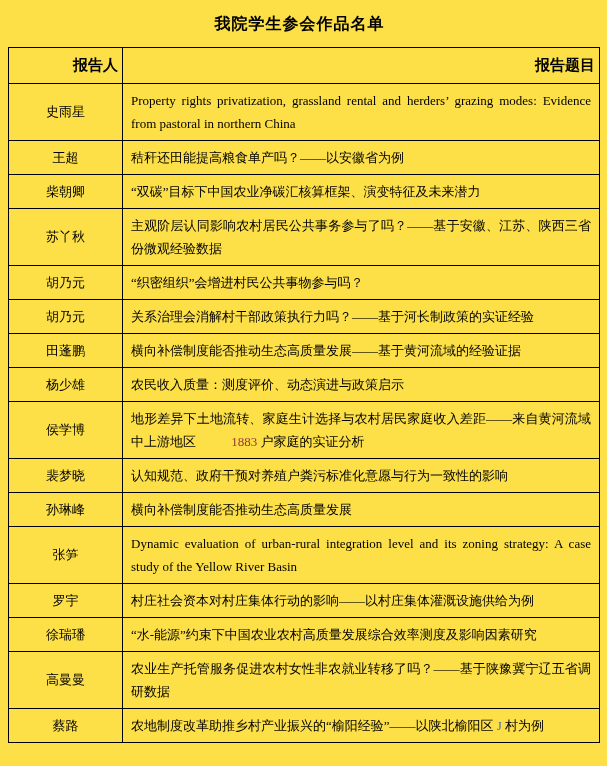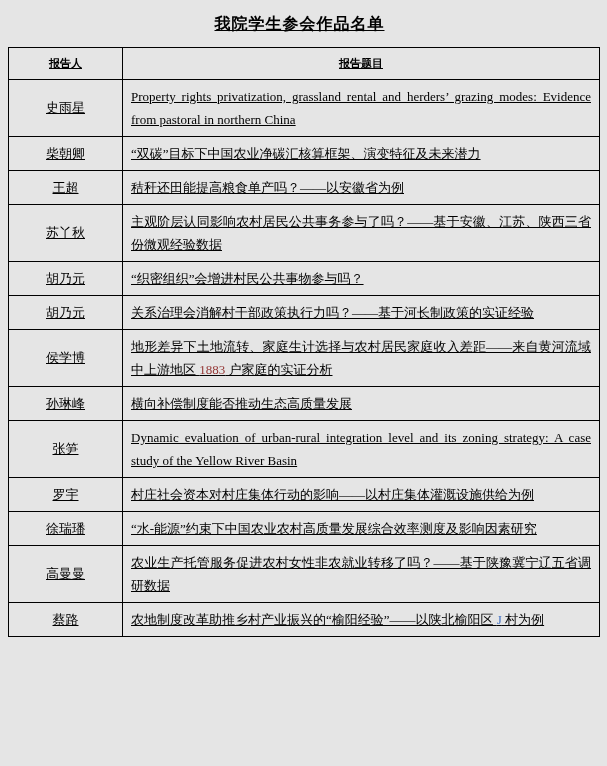--- a/index.html
+++ b/index.html
@@ -7,23 +7,22 @@
     padding: 0;
     background: #ffffff;
     color: #000000;
     font-family: "Liberation Serif", "DejaVu Serif", serif;
   }
   .page {
     width: 607px;
     height: 766px;
     box-sizing: border-box;
     padding: 6px 16px 0 8px;
-    background: #e5e5e5;
+    background: #fde047;
     overflow: hidden;
-    text-decoration: underline;
   }
   .doc-title {
     font-size: 16px;
     font-weight: bold;
     text-align: center;
     letter-spacing: 1px;
     margin: 8px 0 12px 0;
     font-family: "Liberation Sans", "DejaVu Sans", sans-serif;
   }
   table.papers {
@@ -33,23 +32,23 @@
   }
   table.papers th,
   table.papers td {
     border: 1px solid #000000;
     font-size: 13px;
     vertical-align: middle;
     word-wrap: break-word;
   }
   table.papers th {
     font-weight: bold;
-    text-align: center;
+    text-align: right;
     padding: 8px 4px;
-    font-size: 11px;
+    font-size: 15px;
   }
   td.reporter {
     text-align: center;
     padding: 5px 4px;
     line-height: 20px;
     margin-left: 29px;
   }
   td.topic {
     text-align: justify;
     padding: 5px 8px;
@@ -75,42 +74,54 @@
         <th>报告人</th>
         <th>报告题目</th>
       </tr>
     </thead>
     <tbody id="rows-body">
         <tr>
           <td class="reporter">史雨星</td>
           <td class="topic en"><span>Property rights privatization, grassland rental and herders’ grazing modes: Evidence from pastoral in northern China</span></td>
         </tr>
         <tr>
+          <td class="reporter">王超</td>
+          <td class="topic"><span>秸秆还田能提高粮食单产吗？——以安徽省为例</span></td>
+        </tr>
+        <tr>
           <td class="reporter">柴朝卿</td>
           <td class="topic"><span>“双碳”目标下中国农业净碳汇核算框架、演变特征及未来潜力</span></td>
-        </tr>
-        <tr>
-          <td class="reporter">王超</td>
-          <td class="topic"><span>秸秆还田能提高粮食单产吗？——以安徽省为例</span></td>
         </tr>
         <tr>
           <td class="reporter">苏丫秋</td>
           <td class="topic"><span>主观阶层认同影响农村居民公共事务参与了吗？——基于安徽、江苏、陕西三省份微观经验数据</span></td>
         </tr>
         <tr>
           <td class="reporter">胡乃元</td>
           <td class="topic"><span>“织密组织”会增进村民公共事物参与吗？</span></td>
         </tr>
         <tr>
           <td class="reporter">胡乃元</td>
           <td class="topic"><span>关系治理会消解村干部政策执行力吗？——基于河长制政策的实证经验</span></td>
         </tr>
         <tr>
+          <td class="reporter">田蓬鹏</td>
+          <td class="topic"><span>横向补偿制度能否推动生态高质量发展——基于黄河流域的经验证据</span></td>
+        </tr>
+        <tr>
+          <td class="reporter">杨少雄</td>
+          <td class="topic"><span>农民收入质量：测度评价、动态演进与政策启示</span></td>
+        </tr>
+        <tr>
           <td class="reporter">侯学博</td>
-          <td class="topic"><span>地形差异下土地流转、家庭生计选择与农村居民家庭收入差距——来自黄河流域中上游地区 </span><span style="color: rgb(148, 54, 52);">1883</span><span> 户家庭的实证分析</span></td>
+          <td class="topic"><span>地形差异下土地流转、家庭生计选择与农村居民家庭收入差距——来自黄河流域中上游地区 </span><span style="color: rgb(148, 54, 52); margin-left: 32px;">1883</span><span> 户家庭的实证分析</span></td>
+        </tr>
+        <tr>
+          <td class="reporter">裴梦晓</td>
+          <td class="topic"><span>认知规范、政府干预对养殖户粪污标准化意愿与行为一致性的影响</span></td>
         </tr>
         <tr>
           <td class="reporter">孙琳峰</td>
           <td class="topic"><span>横向补偿制度能否推动生态高质量发展</span></td>
         </tr>
         <tr>
           <td class="reporter">张笋</td>
           <td class="topic en"><span>Dynamic evaluation of urban-rural integration level and its zoning strategy: A case study of the Yellow River Basin</span></td>
         </tr>
         <tr>

